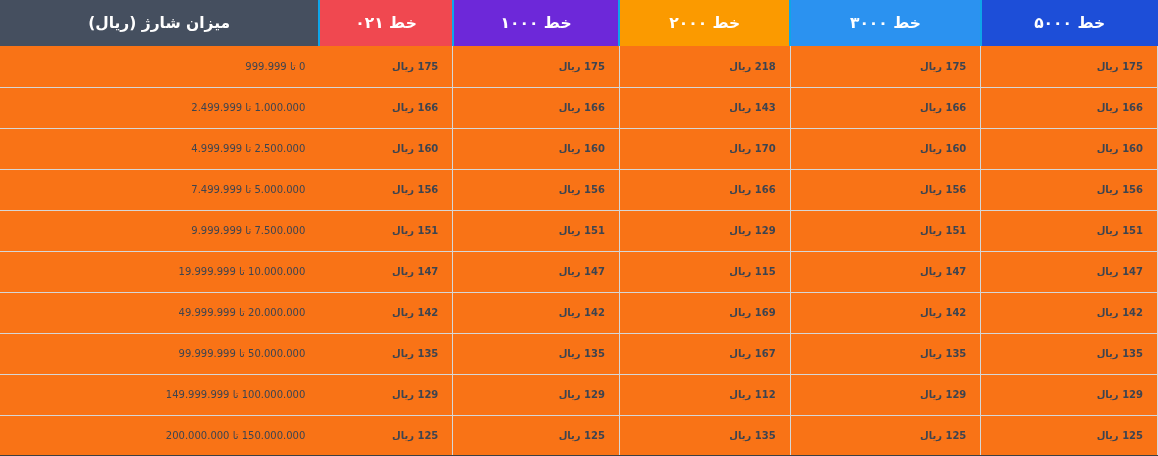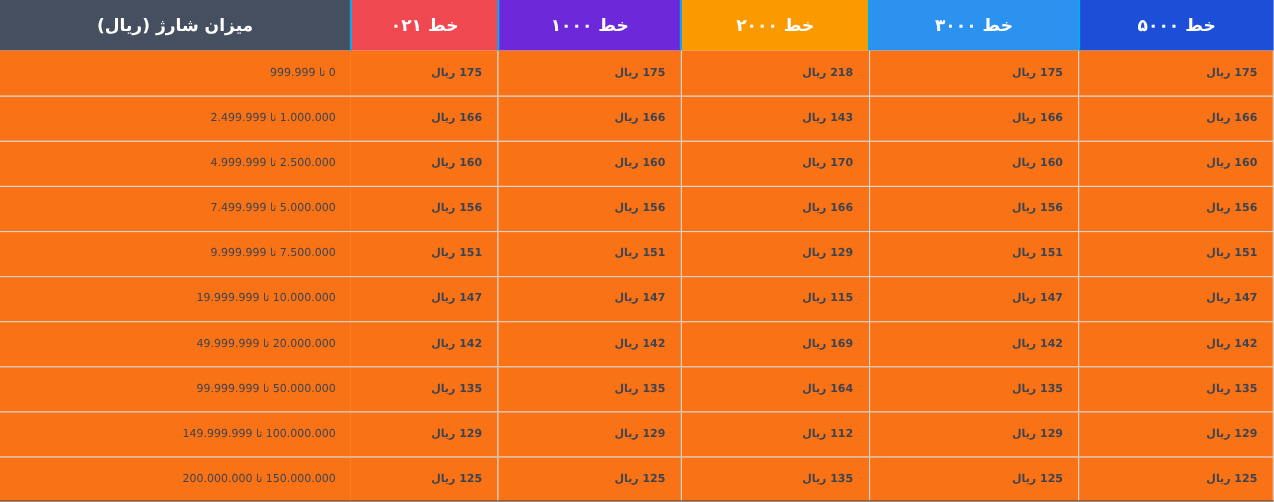--- a/index.html
+++ b/index.html
@@ -130,21 +130,21 @@
         <td class="cell-price">142 ریال</td>
         <td class="cell-price">142 ریال</td>
         <td class="cell-price">169 ریال</td>
         <td class="cell-price">142 ریال</td>
         <td class="cell-price">142 ریال</td>
         <td class="cell-charge">20.000.000 تا 49.999.999</td>
       </tr>
       <tr>
         <td class="cell-price">135 ریال</td>
         <td class="cell-price">135 ریال</td>
-        <td class="cell-price">164 ریال</td>
+        <td class="cell-price">167 ریال</td>
         <td class="cell-price">135 ریال</td>
         <td class="cell-price">135 ریال</td>
         <td class="cell-charge">50.000.000 تا 99.999.999</td>
       </tr>
       <tr>
         <td class="cell-price">129 ریال</td>
         <td class="cell-price">129 ریال</td>
         <td class="cell-price">112 ریال</td>
         <td class="cell-price">129 ریال</td>
         <td class="cell-price">129 ریال</td>

